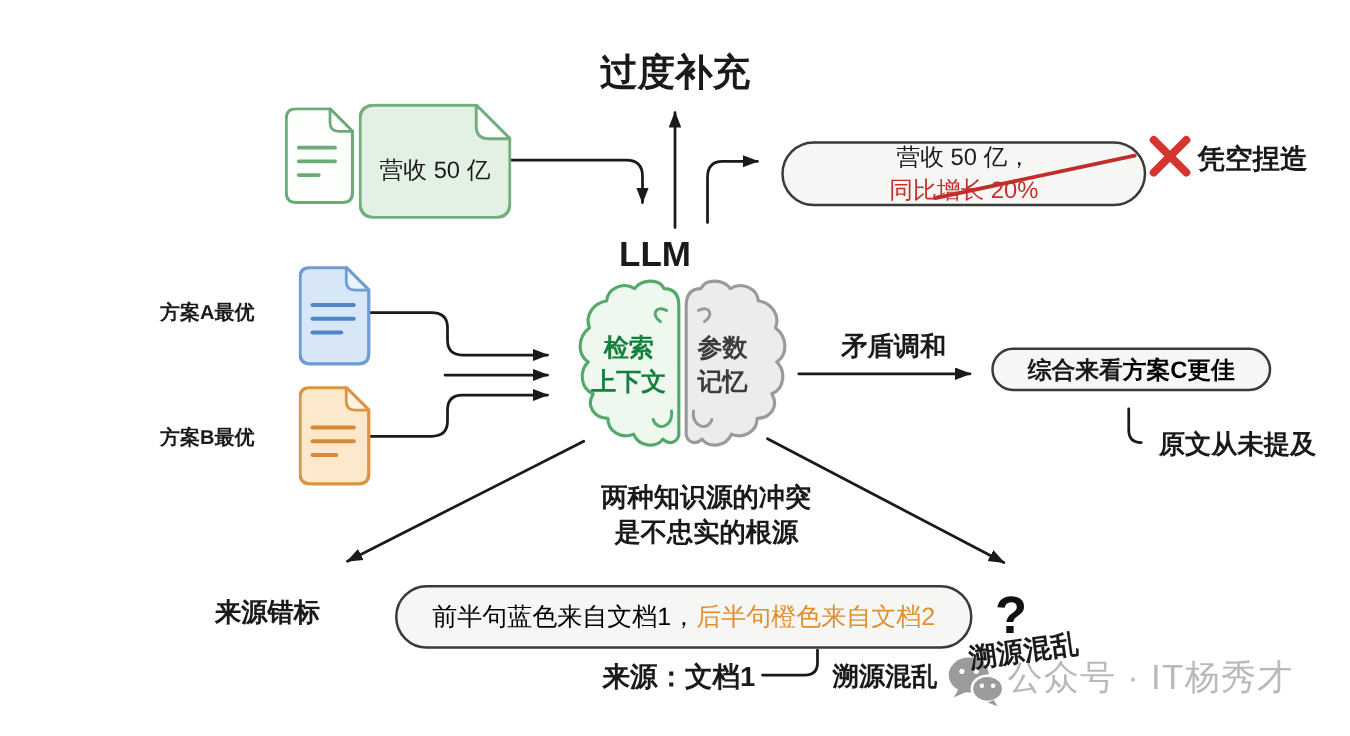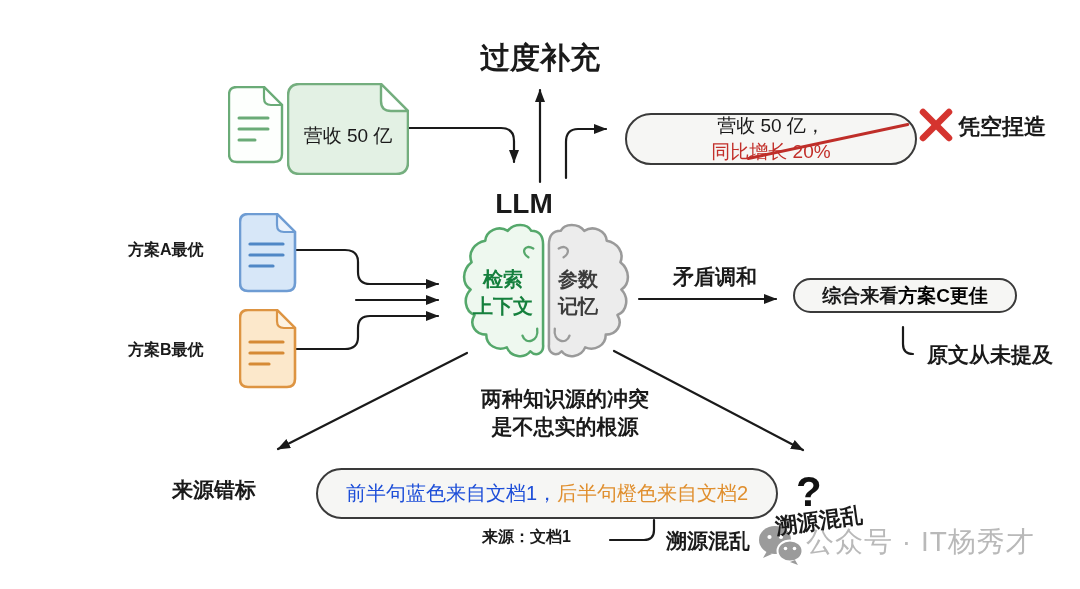--- a/index.html
+++ b/index.html
@@ -142,26 +142,26 @@
   </div>
   <div class="abs lbl" style="left:910px;top:341px;font-size:21px;margin-left:17px;">原文从未提及</div>
 
   <div class="abs lbl" style="left:425px;top:385px;width:280px;text-align:center;font-size:21px;line-height:28px;">
     <div>两种知识源的冲突</div>
     <div>是不忠实的根源</div>
   </div>
 
   <div class="abs lbl" style="left:172px;top:476px;font-size:21px;">来源错标</div>
   <div class="pill" style="left:316px;top:468px;width:462px;height:51px;font-size:20px;">
-    <span style="color:#1d4ed8;">前半句蓝色来自文档1，</span>
+    <span style="color:#000000;">前半句蓝色来自文档1，</span>
       <span style="color:#e08f2e;">后半句橙色来自文档2</span>
   </div>
   <div class="abs lbl" style="left:796px;top:468px;font-size:42px;color:#111;">?</div>
 
-  <div class="abs" style="left:482px;top:527px;font-size:16px;font-weight:600;white-space:nowrap;">来源：文档1</div>
+  <div class="abs" style="left:482px;top:527px;font-size:22px;font-weight:600;white-space:nowrap;">来源：文档1</div>
   <div class="abs lbl" style="left:666px;top:527px;font-size:21px;">溯源混乱</div>
 
   <svg class="abs" style="left:758px;top:524px;" width="46" height="42" viewBox="0 0 46 42">
     <ellipse cx="17" cy="16" rx="16" ry="14" fill="#9b9b9b"></ellipse>
     <path d="M9,27 L5,34 L14,30 Z" fill="#9b9b9b"></path>
     <circle cx="11.5" cy="13" r="2.1" fill="#ffffff"></circle>
     <circle cx="23" cy="13" r="2.1" fill="#ffffff"></circle>
     <ellipse cx="32" cy="27" rx="12.5" ry="10.5" fill="#9b9b9b" stroke="#ffffff" stroke-width="2"></ellipse>
     <path d="M37,36 L40,41 L32,38 Z" fill="#9b9b9b"></path>
     <circle cx="27.5" cy="24.5" r="1.8" fill="#ffffff"></circle>

